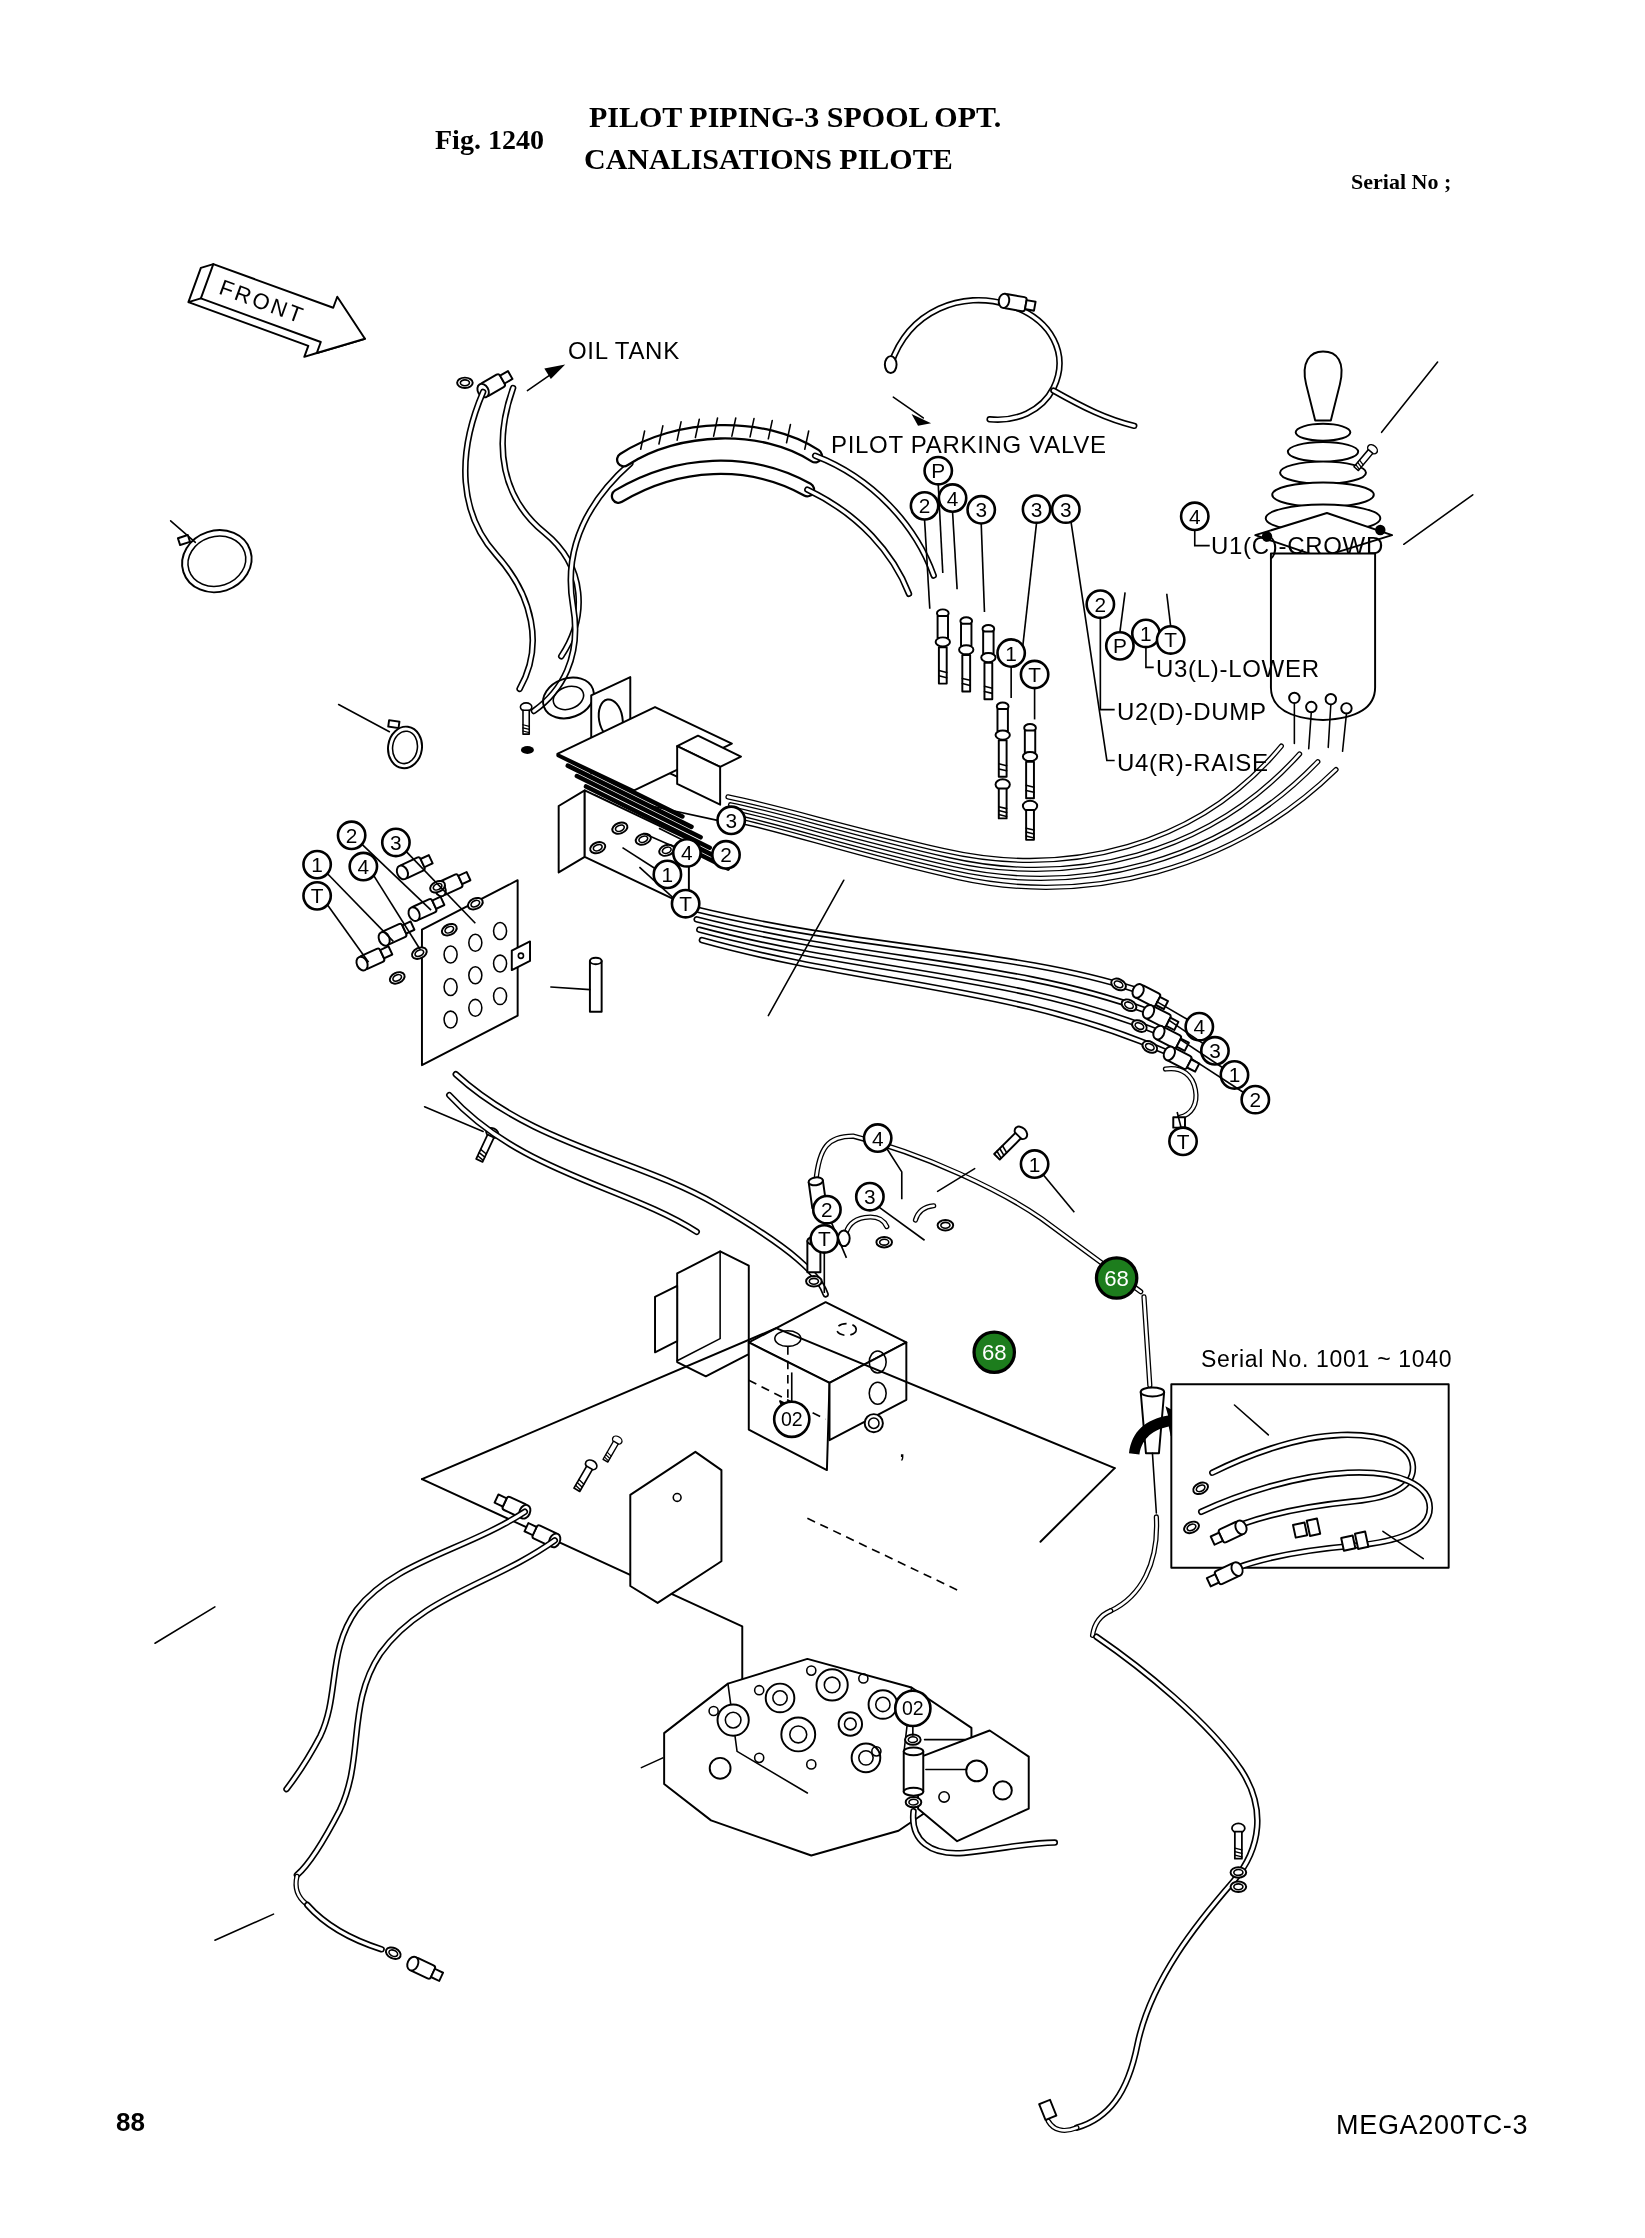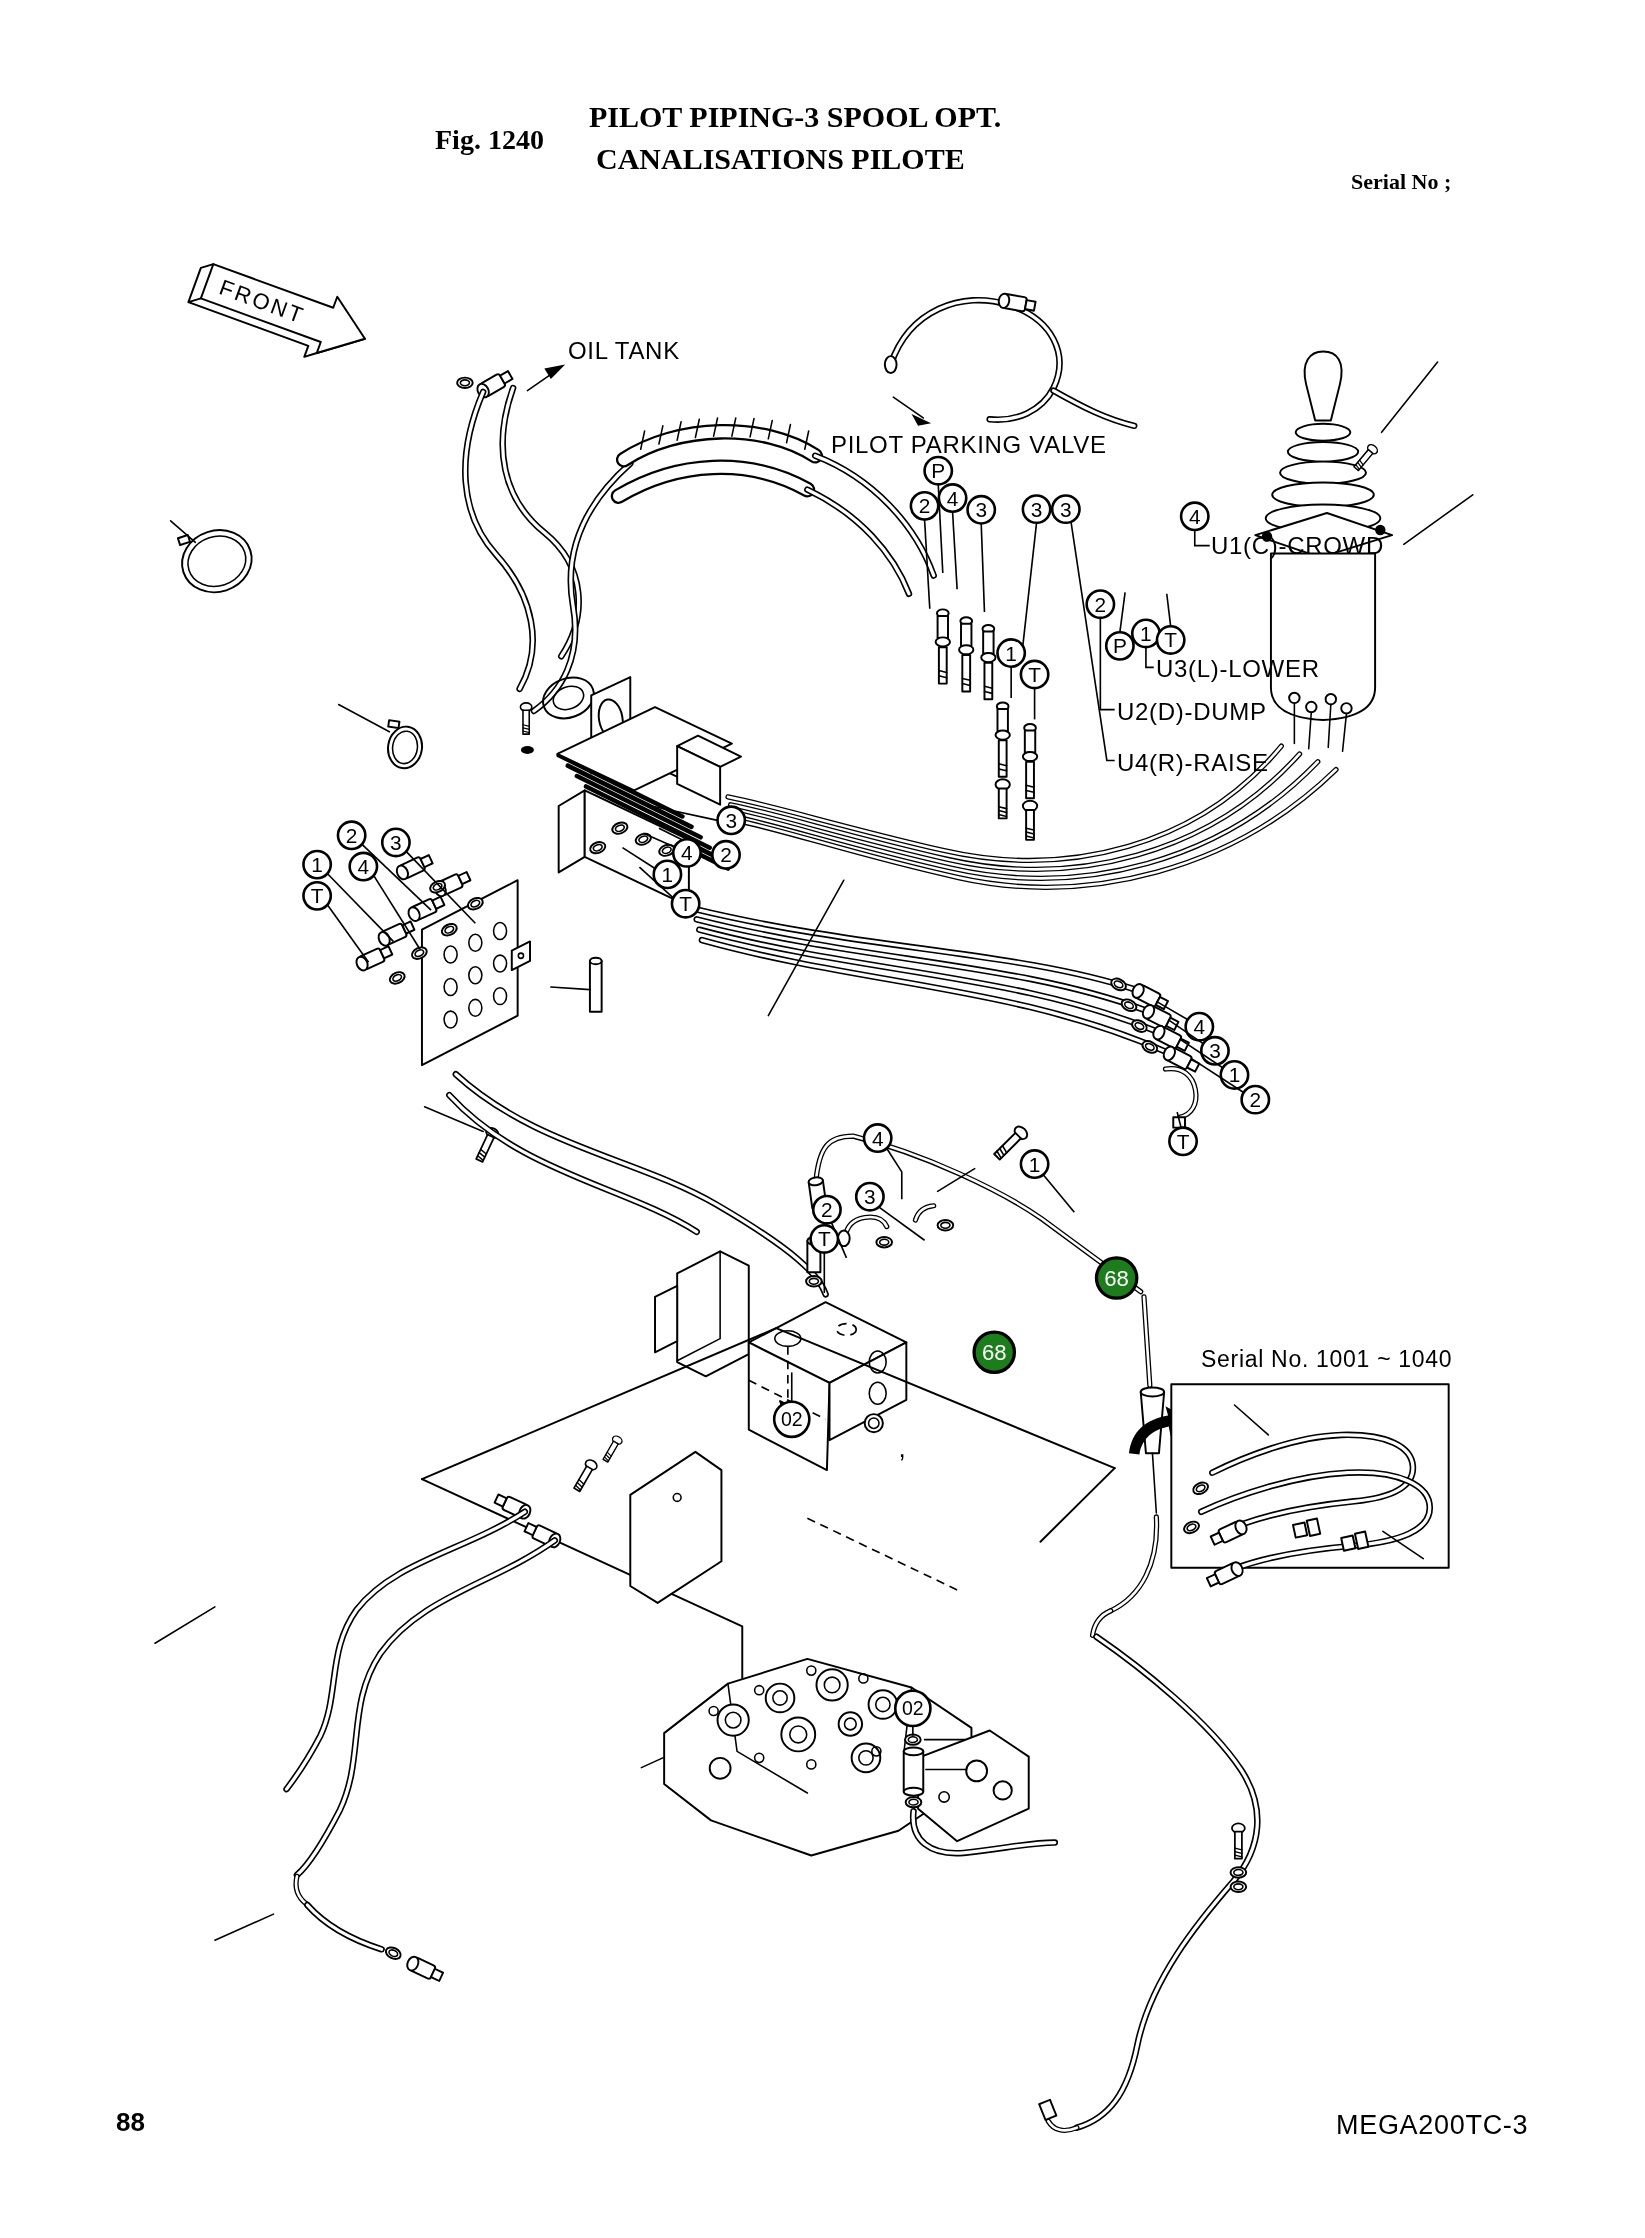--- a/index.html
+++ b/index.html
@@ -7,21 +7,21 @@
         font-family:"Liberation Sans",sans-serif;color:#000;}
   
   #revtable{position:absolute;left:101px;top:98px;width:255px;border:2.6px solid #000;
             display:grid;grid-template-columns:95px 1fr;font-family:"Liberation Serif",serif;font-weight:bold;}
   #revtable .cell{border:1.3px solid #000;height:43px;display:flex;align-items:center;justify-content:center;
                   font-size:20px;letter-spacing:0.3px;}
   .figlabel{position:absolute;left:435px;top:124px;font-family:"Liberation Serif",serif;
             font-weight:bold;font-size:28px;white-space:nowrap;}
   .title1{position:absolute;left:589px;top:100px;font-family:"Liberation Serif",serif;
           font-weight:bold;font-size:30px;white-space:nowrap;}
-  .title2{position:absolute;left:596px;top:142px;font-family:"Liberation Serif",serif;
+  .title2{position:absolute;left:584px;top:142px;font-family:"Liberation Serif",serif;
           font-weight:bold;font-size:30px;white-space:nowrap;}
   .serialno{position:absolute;left:1307px;top:169px;font-family:"Liberation Serif",serif;
             font-weight:bold;font-size:22px;white-space:nowrap;margin-left:44px;}
   
   .dlabel{position:absolute;font-size:24px;white-space:nowrap;letter-spacing:0.7px;}
   
   .pageno{position:absolute;left:116px;top:2107px;font-size:26px;font-weight:bold;}
   .model{position:absolute;left:1336px;top:2110px;font-size:27px;font-weight:normal;letter-spacing:0.7px;}
   
   .ln{fill:none;stroke:#000;stroke-width:3;stroke-linecap:round;stroke-linejoin:round;}

